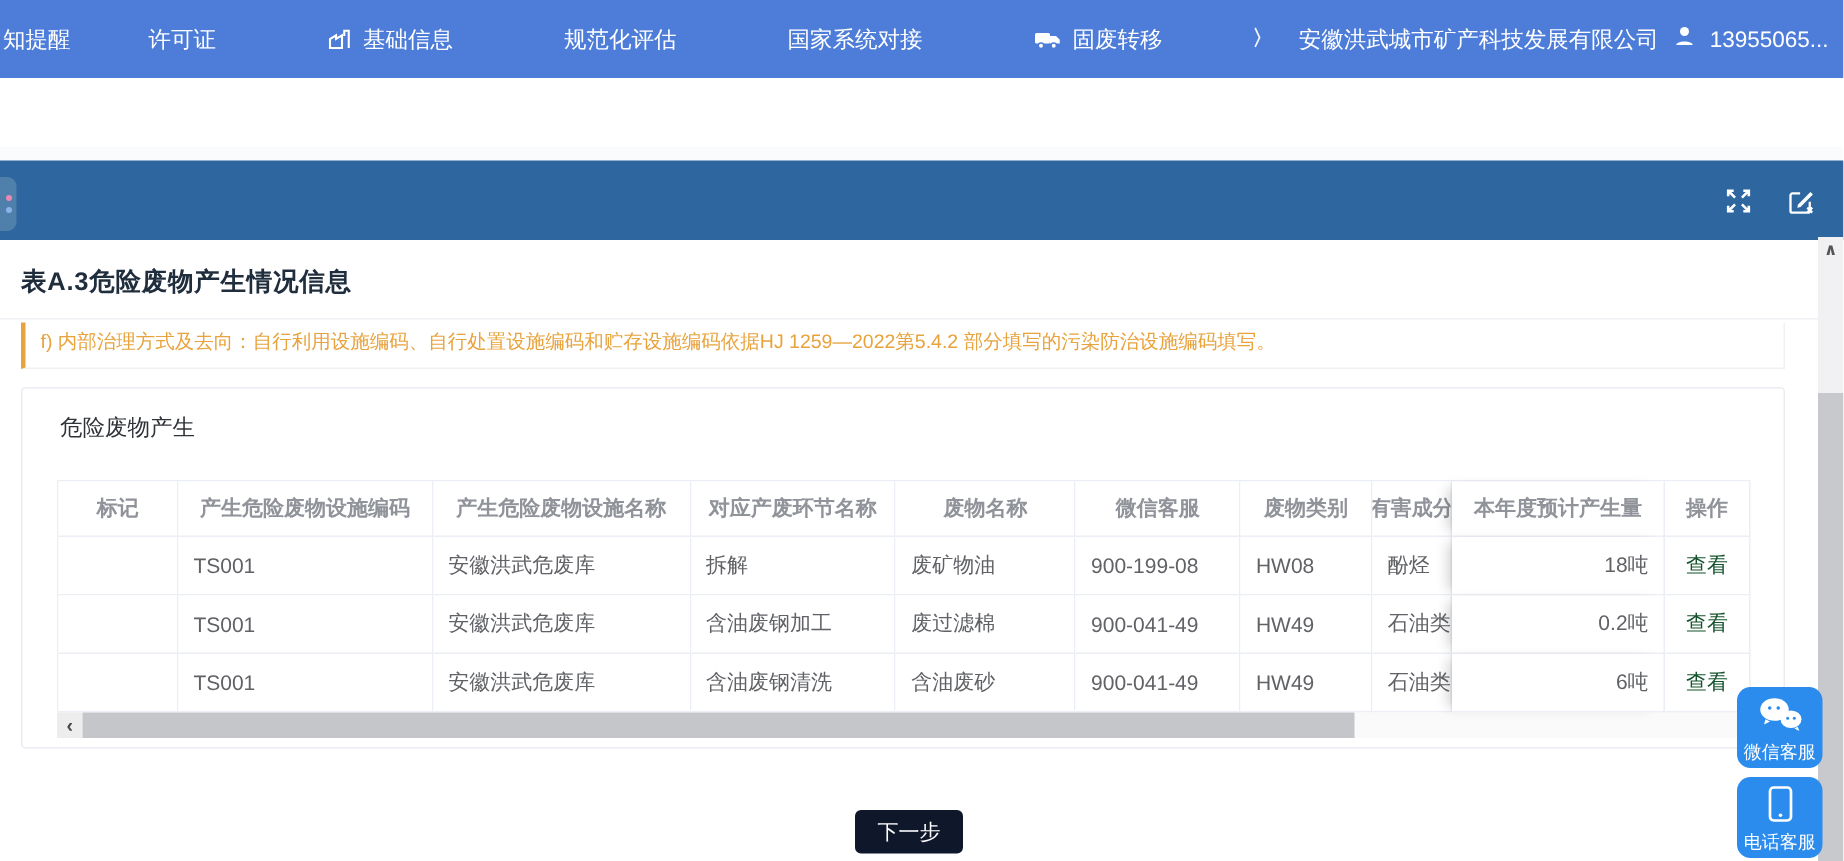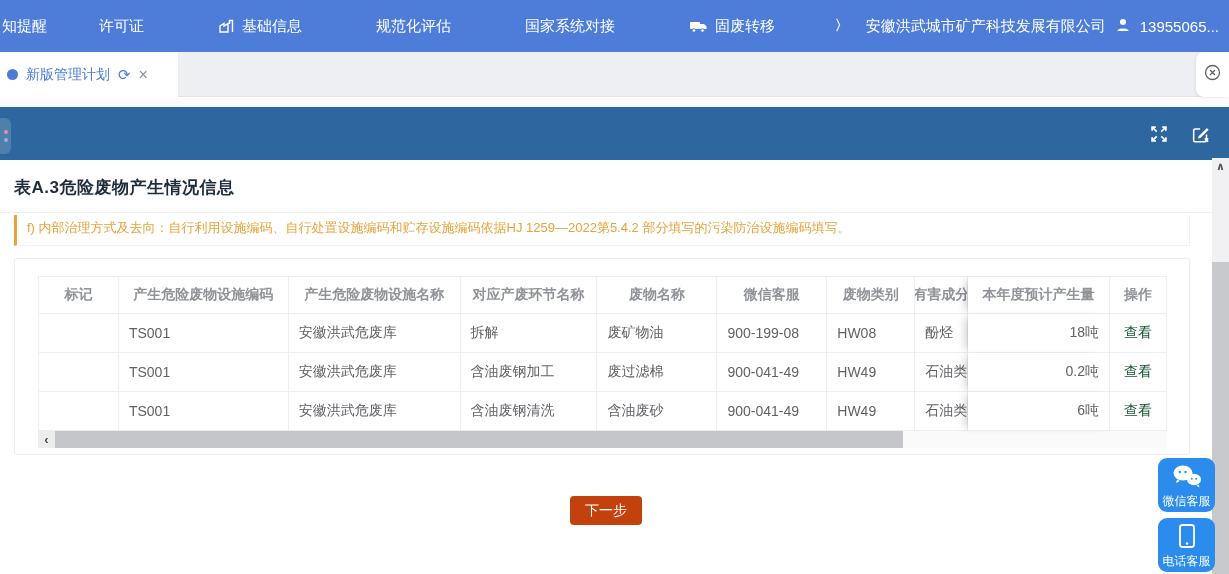--- a/index.html
+++ b/index.html
@@ -57,21 +57,21 @@
   .td.c8.fixedcol { box-shadow:-7px 0 8px -4px rgba(0,0,0,.18); }
   .num { justify-content:flex-end; }
   .link { justify-content:center; color:#14532d; cursor:pointer; }
 
   
   .hscroll { width:1129px; height:17px; display:flex; }
   .hs-btn { width:17px; height:17px; background:#ededee; color:#4a4a4a; font-size:13px; font-weight:bold; display:flex; align-items:center; justify-content:center; cursor:pointer; }
   .hs-track { flex:1; background:#fafafa; position:relative; }
   .hs-thumb { position:absolute; left:0; top:0; height:17px; width:848px; background:#c4c6ca; cursor:pointer; }
 
-  .next-btn { display:block; margin:41px auto 0; min-width:66px; height:29px; padding:0 15px; background:#c2410c; color:#fff; border:none; border-radius:4px; font-size:14px; font-family:inherit; cursor:pointer; }
+  .next-btn { display:block; margin:41px auto 0; min-width:66px; height:29px; padding:0 15px; background:#0f172a; color:#fff; border:none; border-radius:4px; font-size:14px; font-family:inherit; cursor:pointer; }
 
   
   .vscroll { position:absolute; top:158px; right:0; bottom:0; width:17px; background:#f1f1f3; z-index:5; }
   .vs-btn { height:16px; color:#555; font-size:11px; font-weight:bold; display:flex; align-items:center; justify-content:center; cursor:pointer; }
   .vs-thumb { position:absolute; top:104px; left:0; width:17px; height:312px; background:#c8c9cd; cursor:pointer; }
 
   
   .svc { position:absolute; left:1158px; width:57px; height:54px; background:#2b8ced; border-radius:9px; display:flex; flex-direction:column; align-items:center; justify-content:flex-end; padding-bottom:3px; color:#fff; font-size:12px; cursor:pointer; z-index:20; }
   .svc-wechat { top:458px; }
   .svc-phone { top:518px; }
@@ -125,36 +125,20 @@
         <svg width="16" height="16" viewBox="0 0 16 16">
             <circle cx="8" cy="5" r="3" fill="#fff"></circle>
             <path d="M2.5 14c0-3.2 11-3.2 11 0z" fill="#fff"></path>
           </svg>
       </span>
       <span>13955065...</span>
 
     </div>
   </header>
 
-  <div class="tabbar">
-    <div class="tab">
-      <span class="tab-dot"></span>
-      <span class="tab-label">新版管理计划</span>
-      <span class="tab-refresh">⟳</span>
-      <span class="tab-x">×</span>
-    </div>
-    <div class="tab-close-all">
-      <span>
-        <svg width="17" height="17" viewBox="0 0 17 17">
-            <circle cx="8.5" cy="8.5" r="7" fill="none" stroke="#5f6368" stroke-width="1.3"></circle>
-            <path d="M6 6l5 5M11 6l-5 5" stroke="#5f6368" stroke-width="1.3"></path>
-          </svg>
-      </span>
-    </div>
-  </div>
 
   <div class="gap-strip"></div>
 
   <div class="page-header">
     <div class="side-handle">
         <i class="d1"></i>
         <i class="d2"></i>
       </div>
     <div class="header-icons">
       <span class="hicon">
@@ -177,20 +161,21 @@
 
   <main class="content">
     <h2 class="page-title">表A.3危险废物产生情况信息</h2>
     <div class="title-divider"></div>
 
     <div class="note">
       <span>f) 内部治理方式及去向：自行利用设施编码、自行处置设施编码和贮存设施编码依据HJ 1259—2022第5.4.2 部分填写的污染防治设施编码填写。</span>
     </div>
 
     <section class="card">
+      <div class="section-title">危险废物产生</div>
 
       <div class="tbl">
         <div class="tr th-row">
           <div class="td c0">标记</div>
           <div class="td c1">产生危险废物设施编码</div>
           <div class="td c2">产生危险废物设施名称</div>
           <div class="td c3">对应产废环节名称</div>
           <div class="td c4">废物名称</div>
           <div class="td c5">微信客服</div>
           <div class="td c6">废物类别</div>

